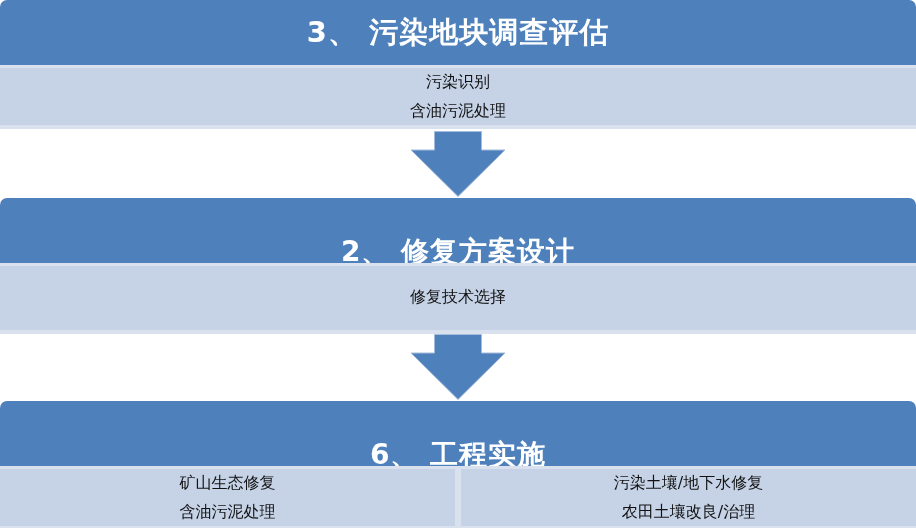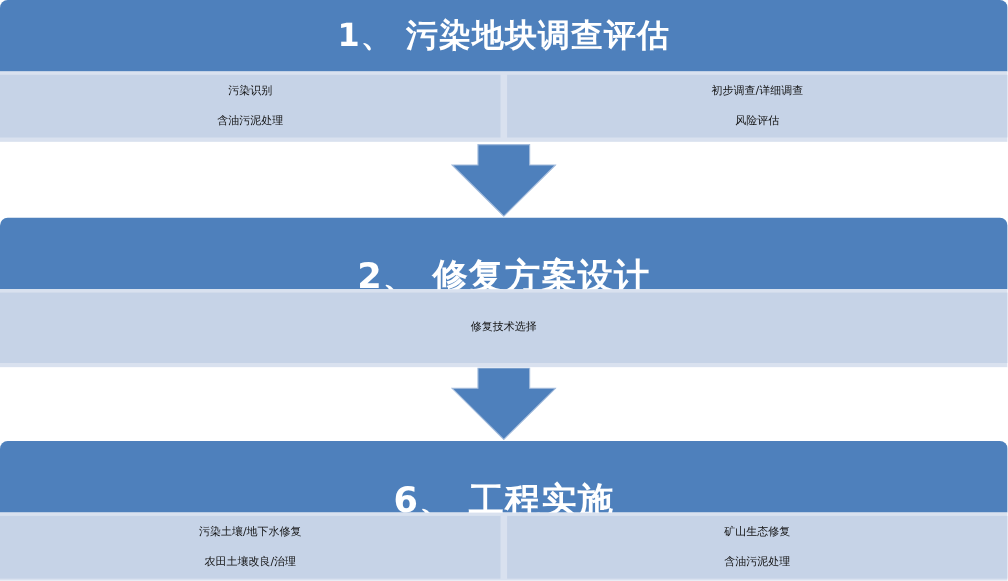--- a/index.html
+++ b/index.html
@@ -24,71 +24,67 @@
   }
   .stage-header .stage-title{
     color:var(--header-text);
     font-weight:bold;
     letter-spacing:1px;
     white-space:pre;
   }
   .hdr-1{height:68px;}
   .hdr-1 .stage-title{font-size:29px;}
   .hdr-2,.hdr-3{height:65px;}
-  .hdr-2 .stage-title,.hdr-3 .stage-title{font-size:32px;margin-top:43px;}
+  .hdr-2 .stage-title,.hdr-3 .stage-title{font-size:28px;margin-top:43px;}
 
   .subband{
     width:100%;
     background:var(--band-gap);
     display:flex;
     gap:6px;
     padding:3px 0 4px 0;
   }
   .subband-3{padding-bottom:2px;}
   .sub-col{
     flex:1 1 0;
     background:var(--band-light);
     display:flex;flex-direction:column;
     justify-content:space-around;
     align-items:center;
   }
   .col-h-57{height:57px;}
   .col-h-56{height:64px;}
   .process-step{
-    font-size:10px;
+    font-size:16px;
     color:var(--item-text);
     line-height:1.15;
     white-space:nowrap;
   }
 
   .arrow-zone{
     width:100%;
     background:#ffffff;
     display:flex;align-items:center;justify-content:center;
   }
   .az-1{height:71px;}
   .az-2{height:70px;}
   .down-arrow{display:block;}
 </style>
 </head>
 <body>
 
 <div class="flow">
 
   <div class="stage-header hdr-1">
-    <span class="stage-title">1、 污染地块调查评估</span>
+    <span class="stage-title">3、 污染地块调查评估</span>
   </div>
   <div class="subband">
     <div class="sub-col col-h-57">
       <div class="process-step">污染识别</div>
       <div class="process-step">含油污泥处理</div>
-    </div>
-    <div class="sub-col col-h-57">
-      <div class="process-step">初步调查/详细调查</div>
-      <div class="process-step">风险评估</div>
     </div>
   </div>
 
   <div class="arrow-zone az-1">
     <svg class="down-arrow" width="96" height="66" viewBox="0 0 96 66" aria-hidden="true">
       <path d="M24.5 0.5 H71.5 V19 H95 L48 65.5 L1 19 H24.5 Z" fill="var(--arrow-blue)" stroke="var(--arrow-edge)" stroke-width="1"></path>
     </svg>
   </div>
 
   <div class="stage-header hdr-2">
@@ -104,22 +100,22 @@
     <svg class="down-arrow" width="96" height="66" viewBox="0 0 96 66" aria-hidden="true">
       <path d="M24.5 0.5 H71.5 V19 H95 L48 65.5 L1 19 H24.5 Z" fill="var(--arrow-blue)" stroke="var(--arrow-edge)" stroke-width="1"></path>
     </svg>
   </div>
 
   <div class="stage-header hdr-3">
     <span class="stage-title">6、 工程实施</span>
   </div>
   <div class="subband subband-3">
     <div class="sub-col col-h-57">
+      <div class="process-step">矿山生态修复</div>
+      <div class="process-step">含油污泥处理</div>
+    </div>
+    <div class="sub-col col-h-57">
       <div class="process-step">污染土壤/地下水修复</div>
       <div class="process-step">农田土壤改良/治理</div>
-    </div>
-    <div class="sub-col col-h-57">
-      <div class="process-step">矿山生态修复</div>
-      <div class="process-step">含油污泥处理</div>
     </div>
   </div>
 
 </div>
 
 </body></html>

